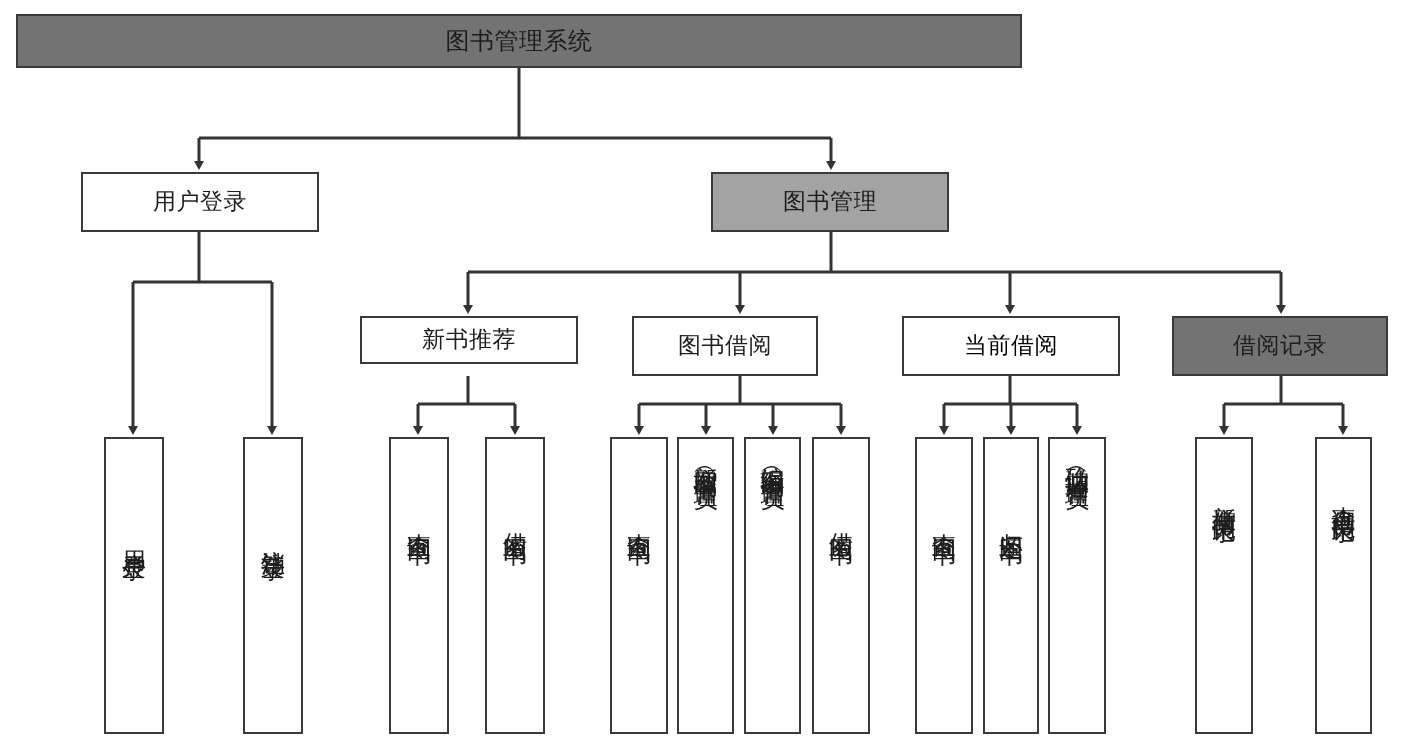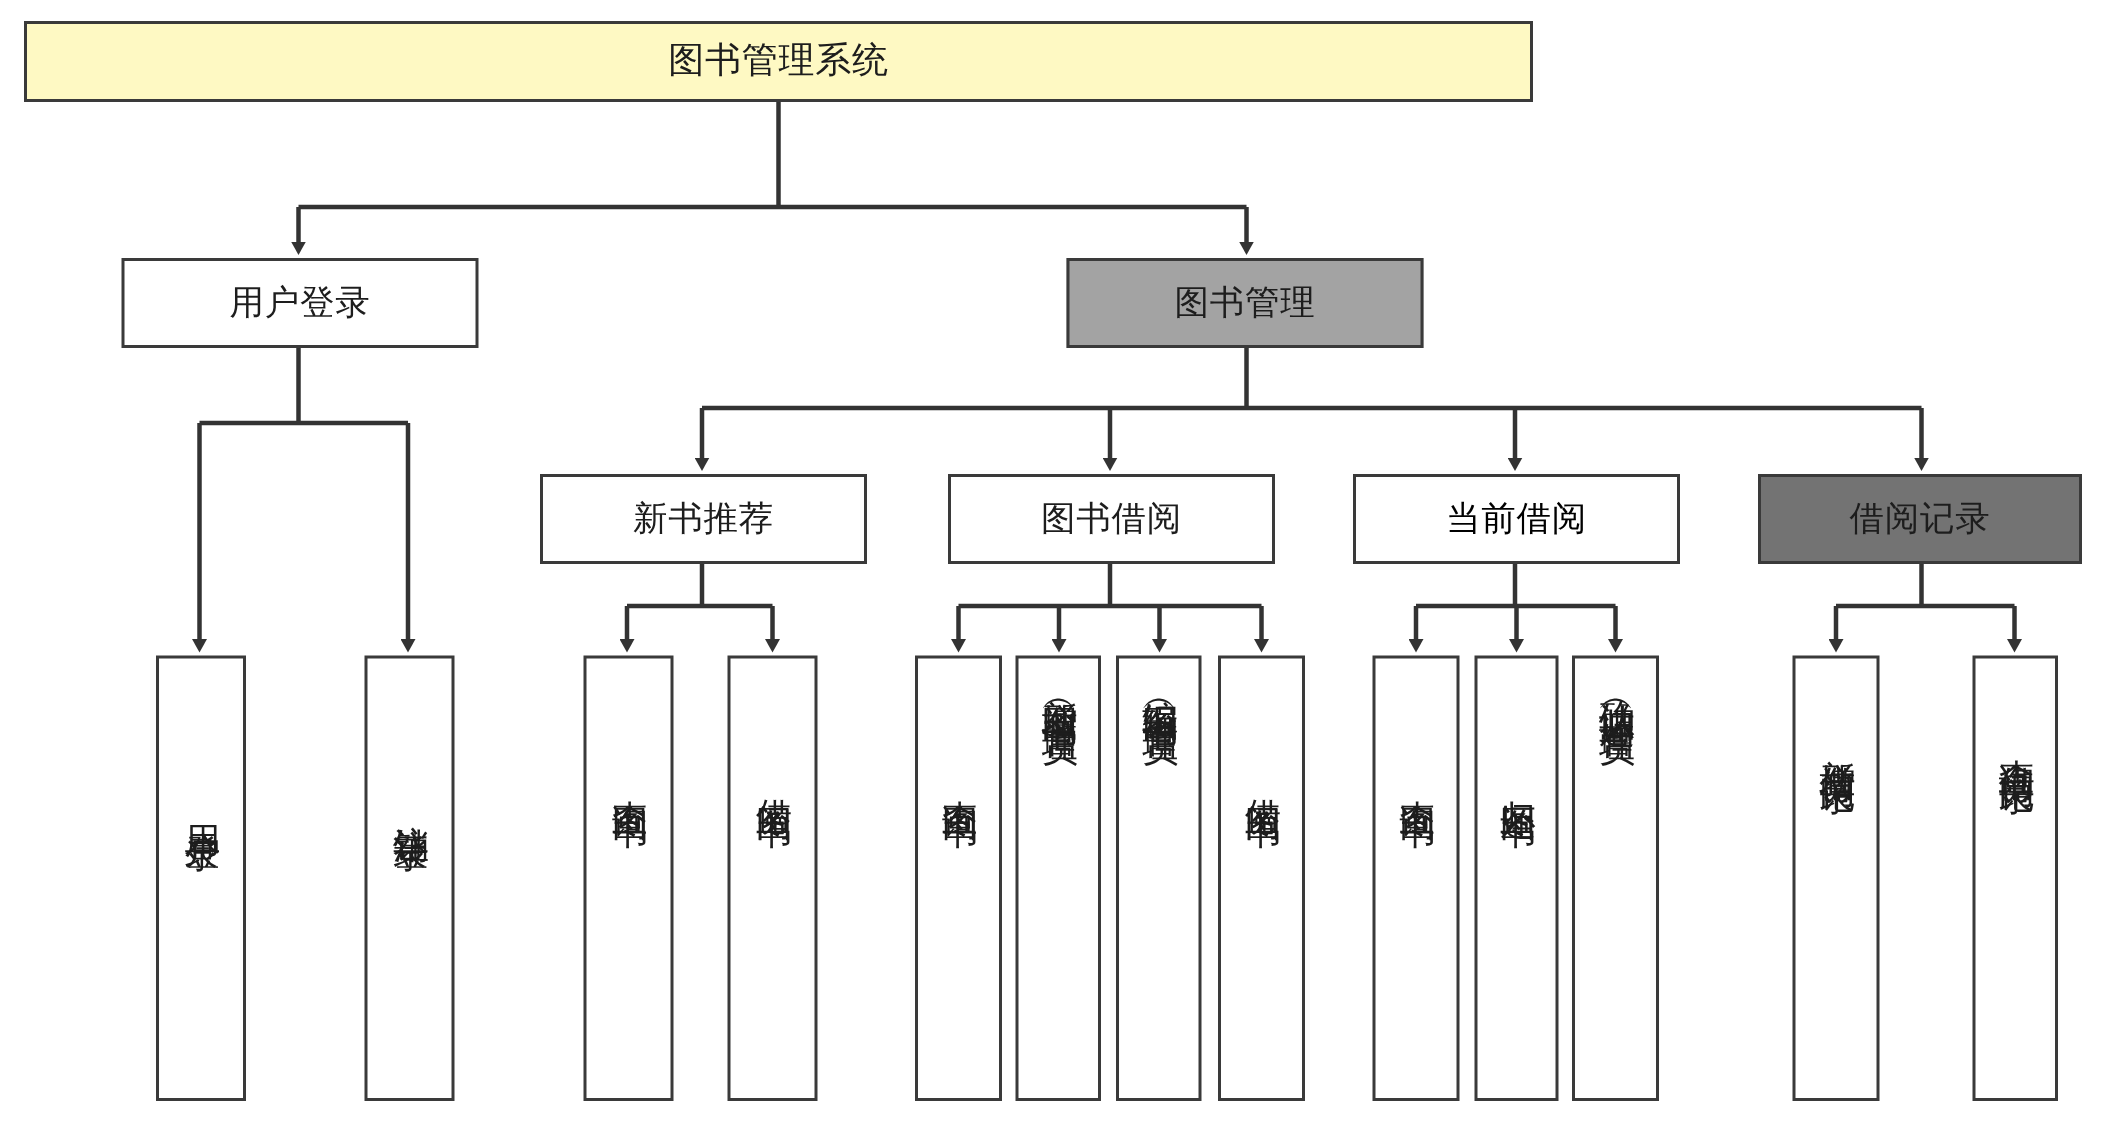--- a/index.html
+++ b/index.html
@@ -120,35 +120,35 @@
       <path d="M1011,404 L1011,427" marker-end="url(#arrow)"></path>
       <path d="M1077,404 L1077,427" marker-end="url(#arrow)"></path>
 
       <path d="M1281,376 L1281,404"></path>
       <path d="M1224,404 L1343,404"></path>
       <path d="M1224,404 L1224,427" marker-end="url(#arrow)"></path>
       <path d="M1343,404 L1343,427" marker-end="url(#arrow)"></path>
     </g>
   </svg>
 
-  <div class="node horiz root" style="left: 16px; top: 14px; width: 1006px; height: 54px; background: #fef9c3; border-color: rgb(58, 58, 58); color: rgb(29, 29, 29);">
+  <div class="node horiz root" style="left: 16px; top: 14px; width: 1006px; height: 54px; background: #737373; border-color: rgb(58, 58, 58); color: rgb(29, 29, 29);">
     <span class="label">图书管理系统</span>
   </div>
 
   <div class="node horiz lvl1" style="left: 81px; top: 172px; width: 238px; height: 60px; background: rgb(255, 255, 255); border-color: rgb(58, 58, 58); color: rgb(29, 29, 29);">
     <span class="label">用户登录</span>
   </div>
   <div class="node horiz lvl1" style="left: 711px; top: 172px; width: 238px; height: 60px; background: #a3a3a3; border-color: rgb(58, 58, 58); color: rgb(29, 29, 29);">
     <span class="label">图书管理</span>
   </div>
 
-  <div class="node horiz lvl2" style="left: 360px; top: 316px; width: 218px; height: 60px; background: rgb(255, 255, 255); border-color: rgb(58, 58, 58); color: rgb(29, 29, 29);">
+  <div class="node horiz lvl2" style="left: 360px; top: 316px; width: 218px; height: 48px; background: rgb(255, 255, 255); border-color: rgb(58, 58, 58); color: rgb(29, 29, 29);">
     <span class="label">新书推荐</span>
   </div>
-  <div class="node horiz lvl2" style="left: 632px; top: 316px; width: 218px; height: 60px; background: rgb(255, 255, 255); border-color: rgb(58, 58, 58); color: rgb(29, 29, 29);">
+  <div class="node horiz lvl2" style="left: 632px; top: 316px; width: 186px; height: 60px; background: rgb(255, 255, 255); border-color: rgb(58, 58, 58); color: rgb(29, 29, 29);">
     <span class="label">图书借阅</span>
   </div>
   <div class="node horiz lvl2" style="left: 902px; top: 316px; width: 218px; height: 60px; background: rgb(255, 255, 255); border-color: rgb(58, 58, 58); color: #000000;">
     <span class="label">当前借阅</span>
   </div>
   <div class="node horiz lvl2" style="left: 1172px; top: 316px; width: 216px; height: 60px; background: #737373; border-color: rgb(58, 58, 58); color: rgb(29, 29, 29);">
     <span class="label">借阅记录</span>
   </div>
 
   <div class="node vert" style="left: 104px; top: 437px; width: 60px; height: 297px; padding-top: 92px; background: rgb(255, 255, 255); border-color: rgb(58, 58, 58); color: rgb(29, 29, 29);">

